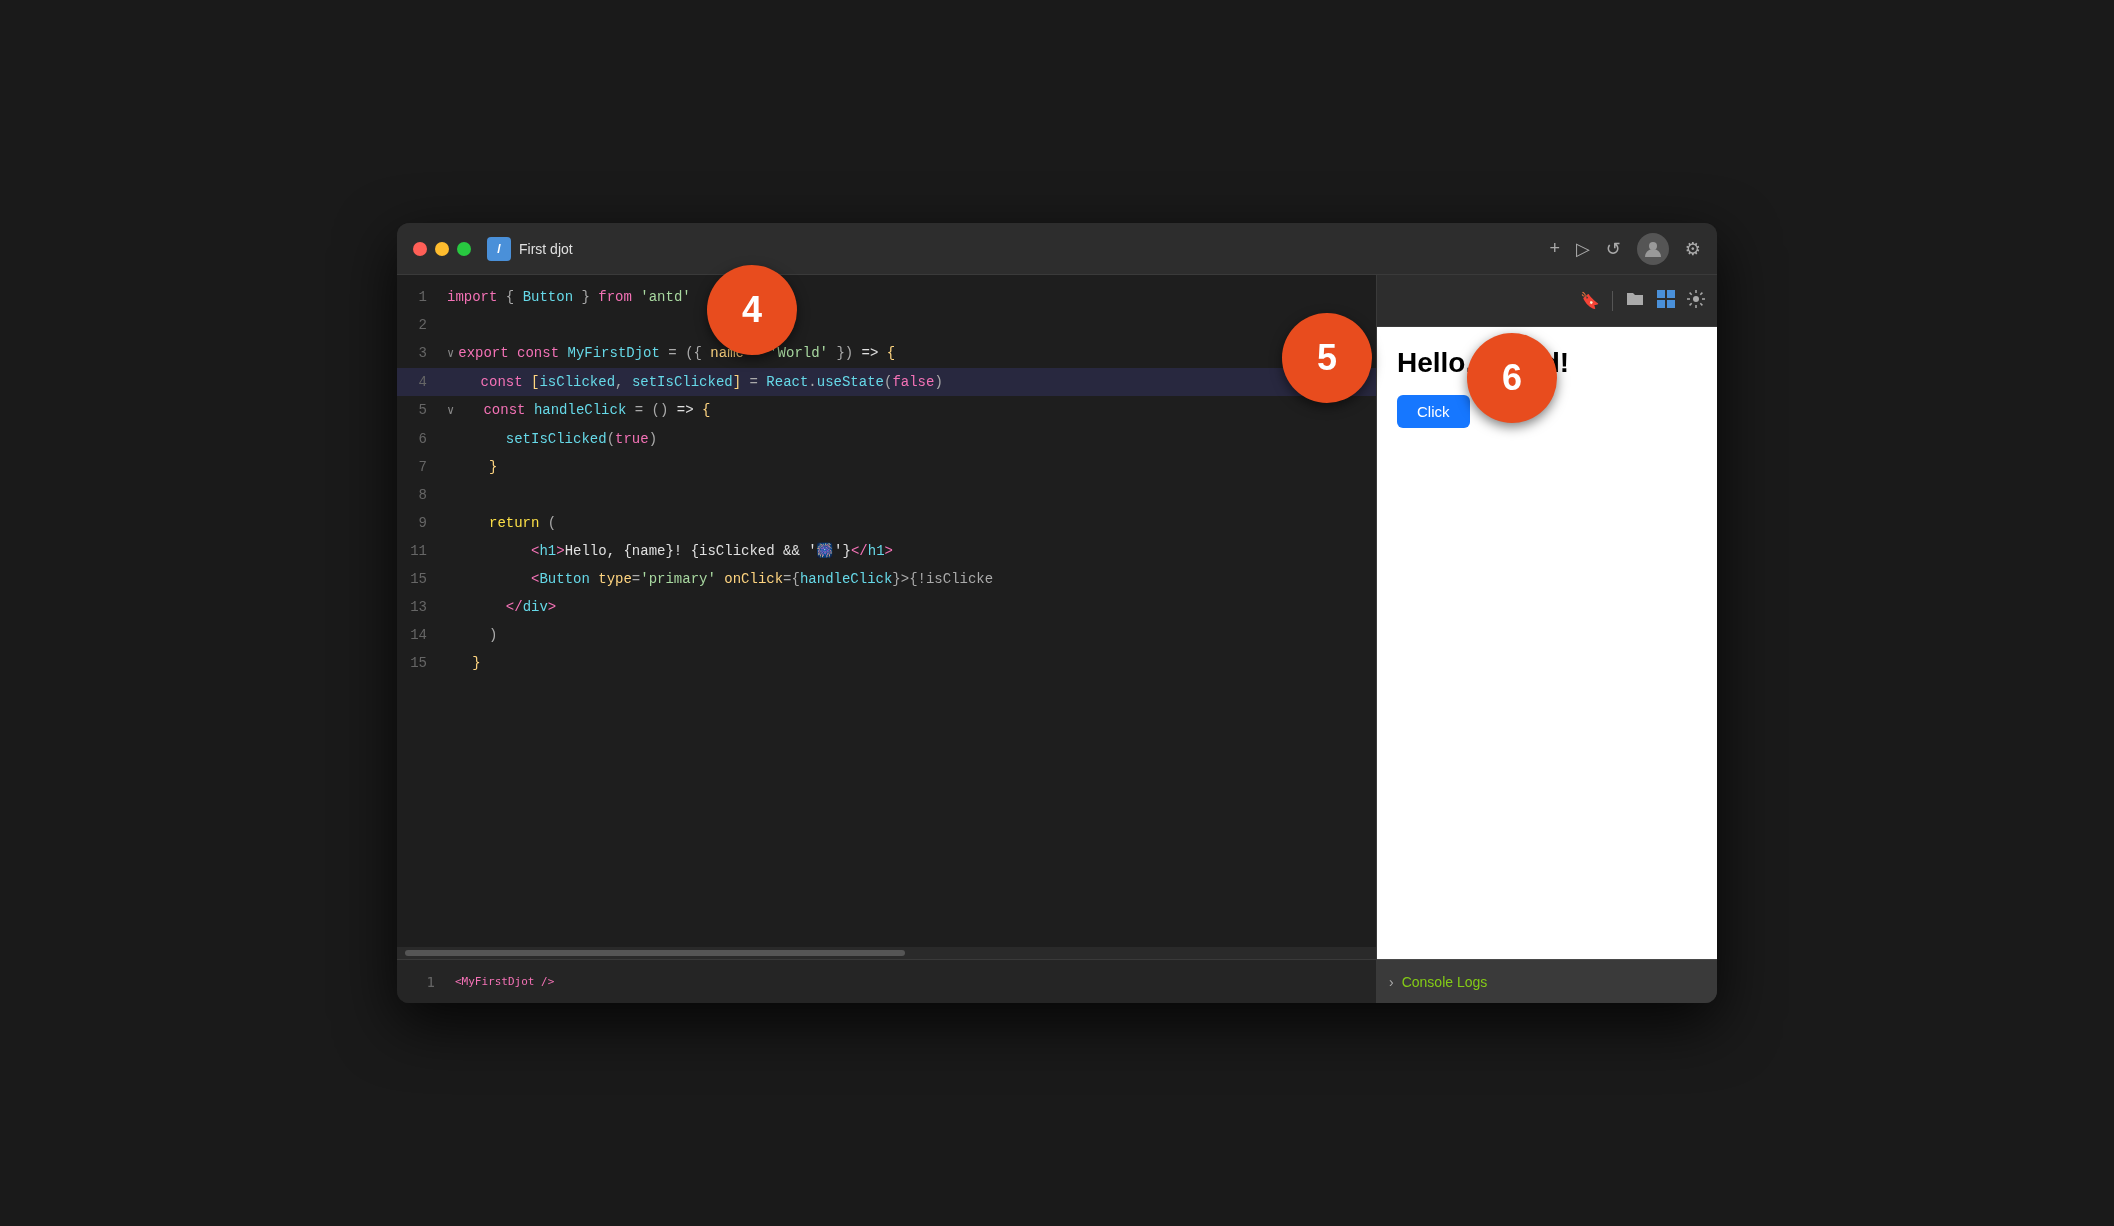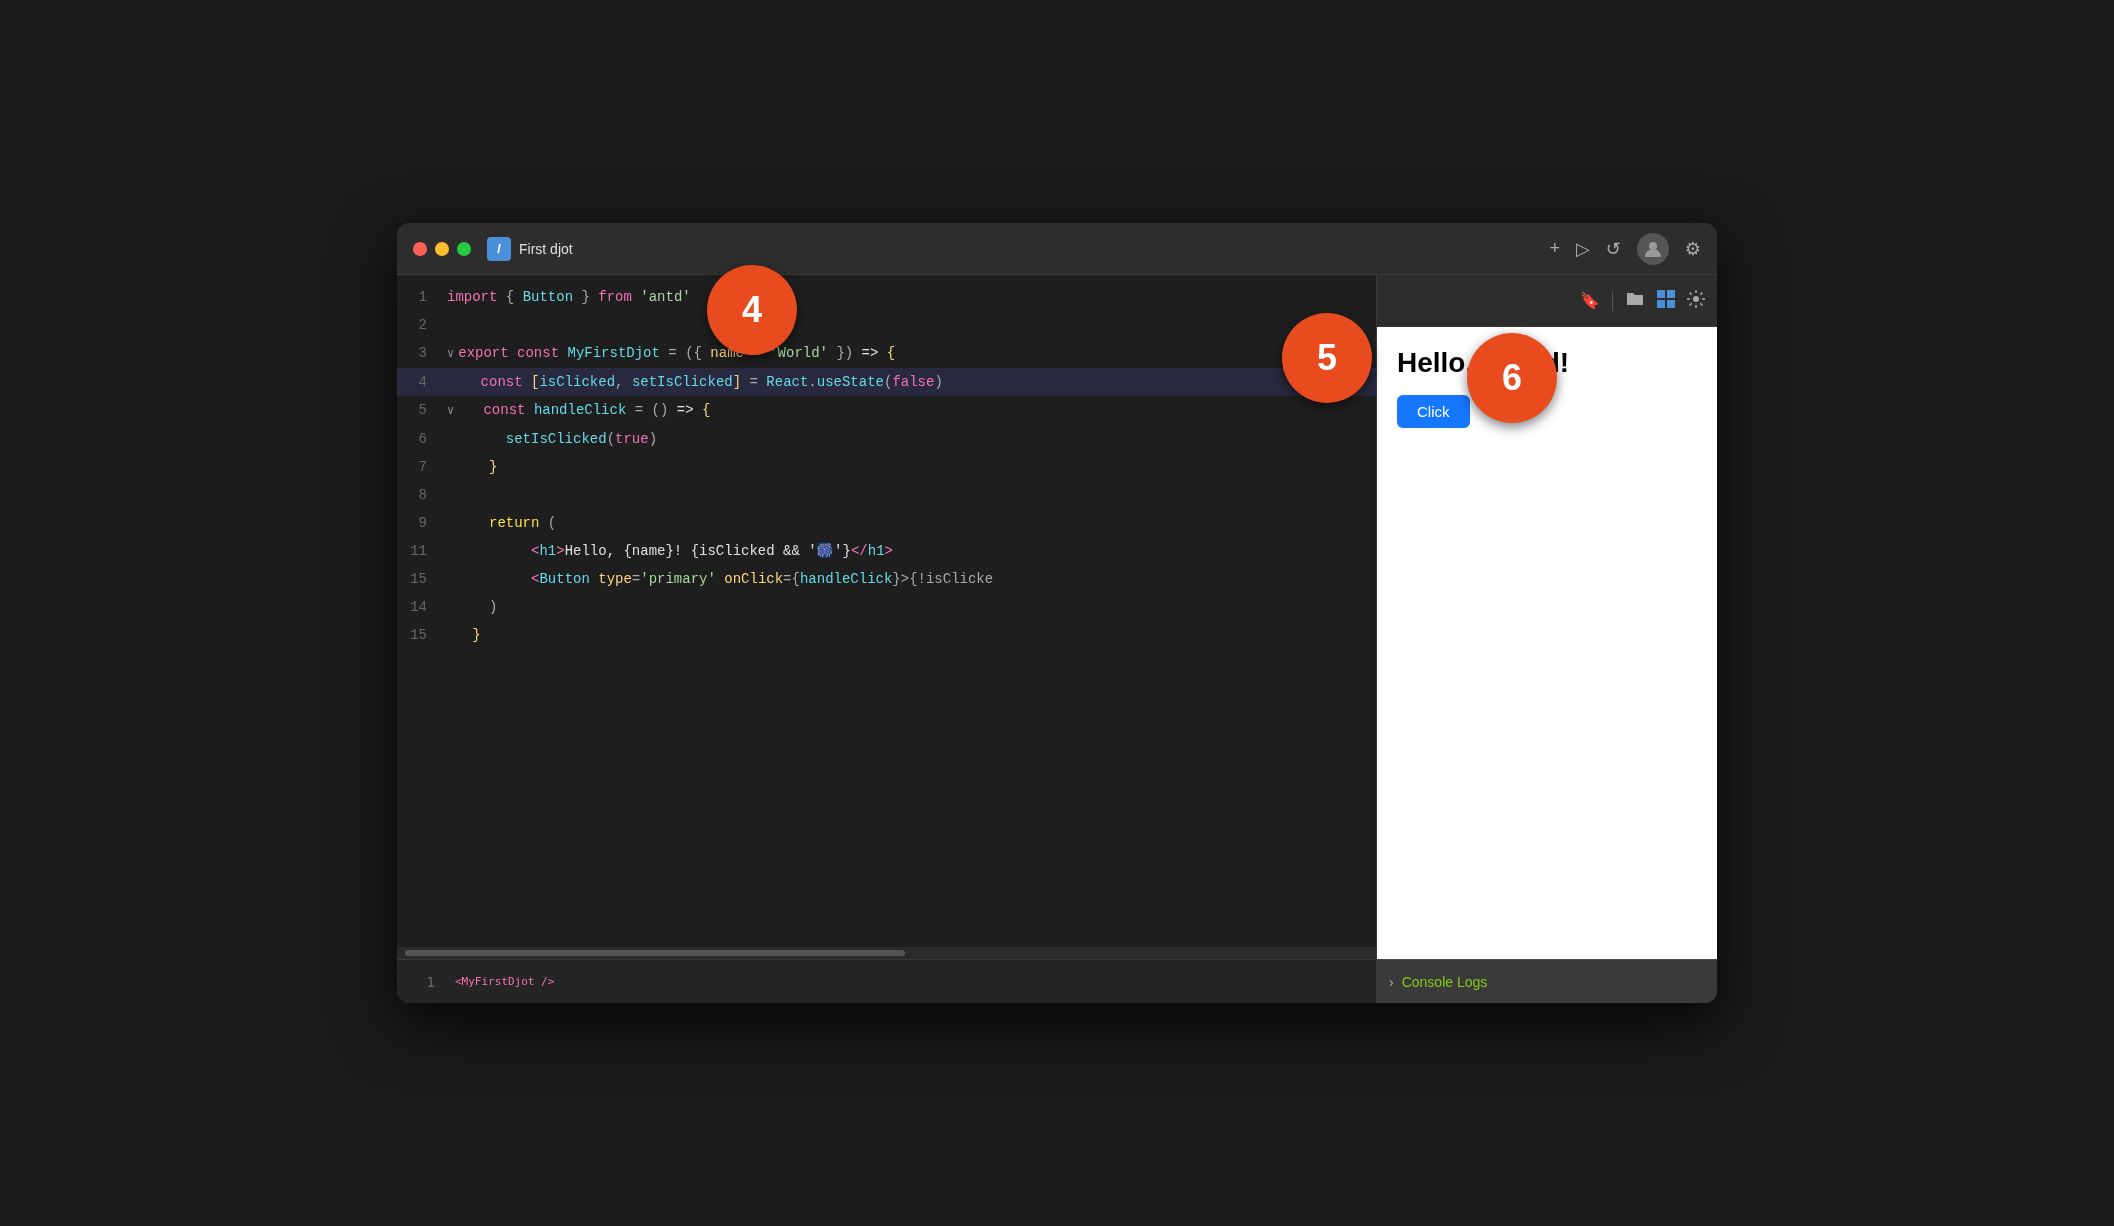--- a/index.html
+++ b/index.html
@@ -412,20 +412,24 @@
         <div class="code-line">
           <span class="line-number">11</span>
           <span class="line-content">&nbsp;&nbsp;&nbsp;&nbsp;&nbsp;&nbsp;&nbsp;&nbsp;&nbsp;&nbsp;<span class="tag">&lt;</span><span class="tag-name">h1</span><span class="tag">&gt;</span><span class="jsx-expr">Hello, {name}! {isClicked &amp;&amp; '🎆'}</span><span class="tag">&lt;/</span><span class="tag-name">h1</span><span class="tag">&gt;</span></span>
         </div>
 
         <div class="code-line">
           <span class="line-number">15</span>
           <span class="line-content">&nbsp;&nbsp;&nbsp;&nbsp;&nbsp;&nbsp;&nbsp;&nbsp;&nbsp;&nbsp;<span class="tag">&lt;</span><span class="tag-name">Button</span> <span class="attr">type</span><span class="punctuation">=</span><span class="str">'primary'</span> <span class="attr">onClick</span><span class="punctuation">={</span><span class="fn-name">handleClick</span><span class="punctuation">}&gt;{!isClicke</span></span>
         </div>
 
+        <div class="code-line">
+          <span class="line-number">13</span>
+          <span class="line-content">&nbsp;&nbsp;&nbsp;&nbsp;&nbsp;&nbsp;&nbsp;<span class="tag">&lt;/</span><span class="tag-name">div</span><span class="tag">&gt;</span></span>
+        </div>
 
         <div class="code-line">
           <span class="line-number">14</span>
           <span class="line-content">&nbsp;&nbsp;&nbsp;&nbsp;&nbsp;<span class="punctuation">)</span></span>
         </div>
 
         <div class="code-line">
           <span class="line-number">15</span>
           <span class="line-content">&nbsp;&nbsp;&nbsp;<span class="bracket">}</span></span>
         </div>

